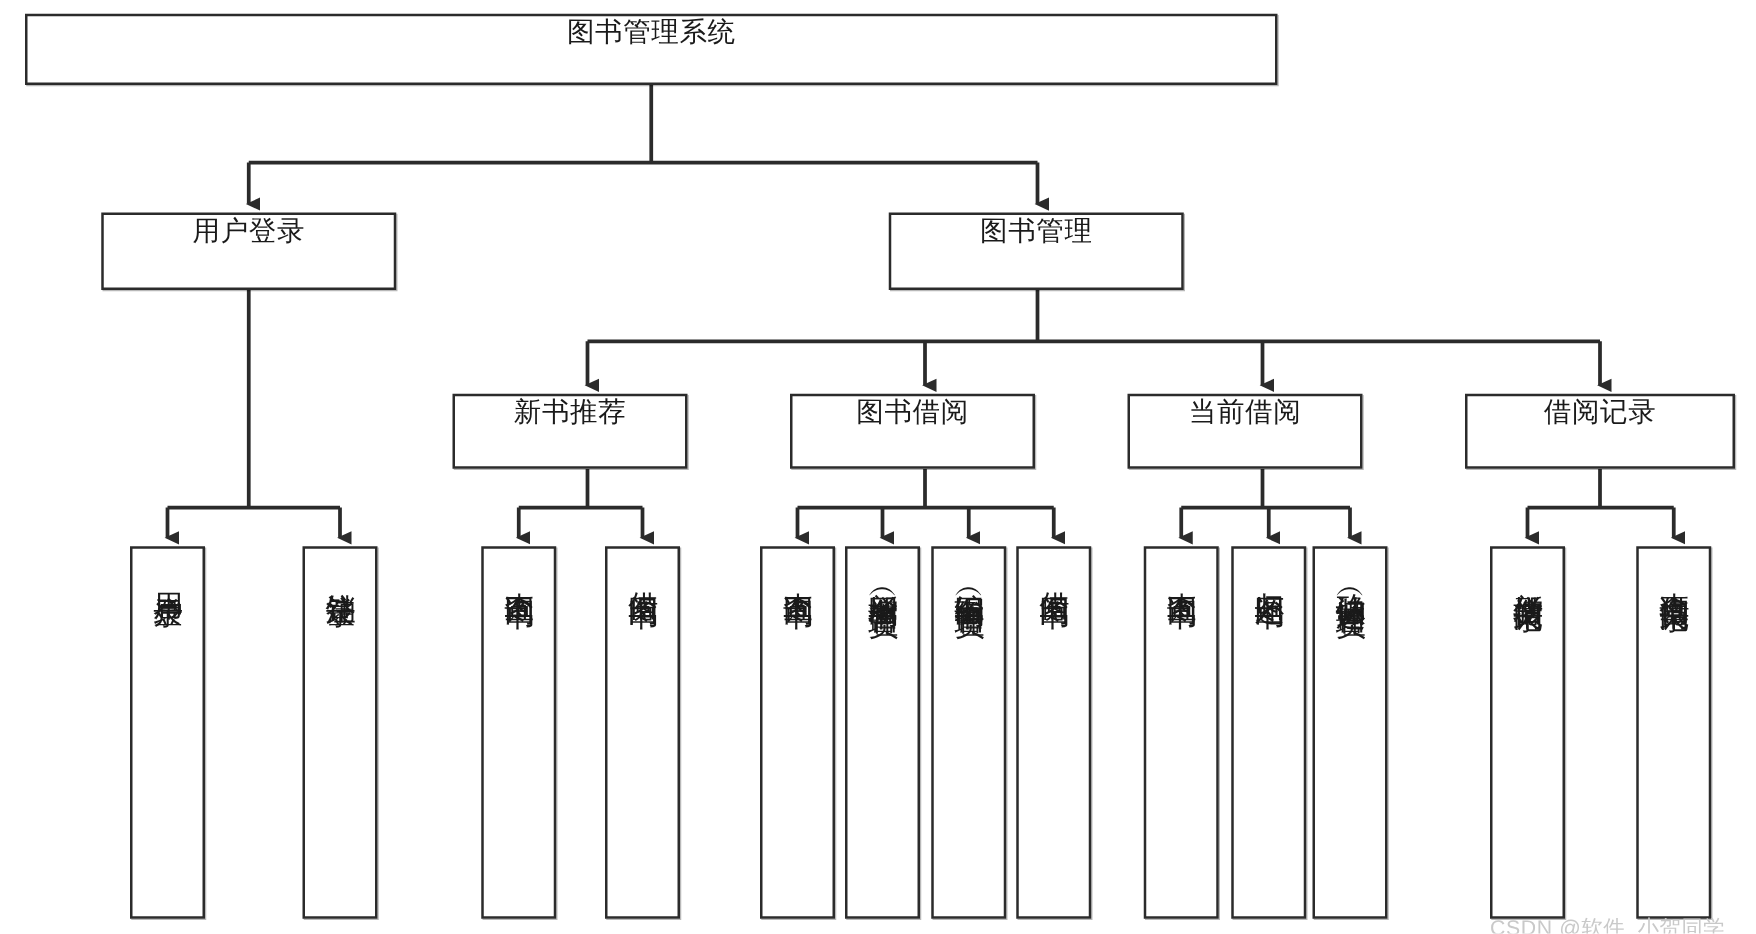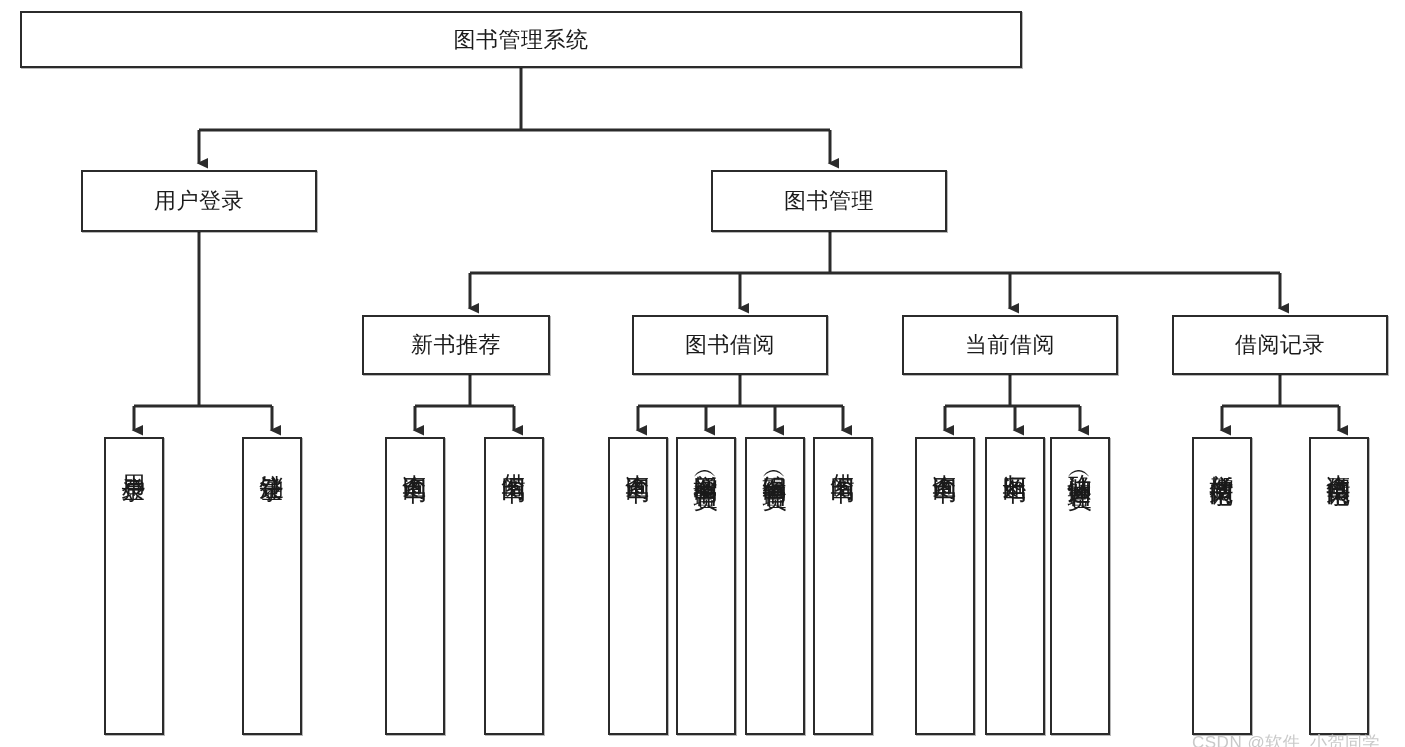--- a/index.html
+++ b/index.html
@@ -24,21 +24,21 @@
     width: 1405px;
     height: 747px;
     pointer-events: none;
   }
   .node {
     position: absolute;
     box-sizing: border-box;
     background: #ffffff;
     border: 2px solid #2b2b2b;
     display: flex;
-    align-items: center;
+    align-items: flex-start;
     justify-content: center;
     text-align: center;
     color: #1a1a1a;
     box-shadow: 1px 1px 0 rgba(0,0,0,0.28);
   }
   .node .lbl {
     display: block;
     line-height: 1.18;
     letter-spacing: 0.5px;
   }
@@ -133,21 +133,21 @@
   <div class="node horiz" style="left:711px; top:170px; width:236px; height:62px;">
     <span class="lbl">图书管理</span>
   </div>
 
   <div class="node horiz" style="left:362px; top:315px; width:188px; height:60px;">
     <span class="lbl">新书推荐</span>
   </div>
   <div class="node horiz" style="left:632px; top:315px; width:196px; height:60px;">
     <span class="lbl">图书借阅</span>
   </div>
-  <div class="node horiz" style="left:902px; top:315px; width:216px; height:60px;">
+  <div class="node horiz" style="left:902px; top:315px; width:188px; height:60px;">
     <span class="lbl">当前借阅</span>
   </div>
   <div class="node horiz" style="left:1172px; top:315px; width:216px; height:60px;">
     <span class="lbl">借阅记录</span>
   </div>
 
   <div class="node vert" style="left:104px; top:437px; width:60px; height:298px;">
     <span class="lbl">用户登录</span>
   </div>
   <div class="node vert" style="left:242px; top:437px; width:60px; height:298px;">

